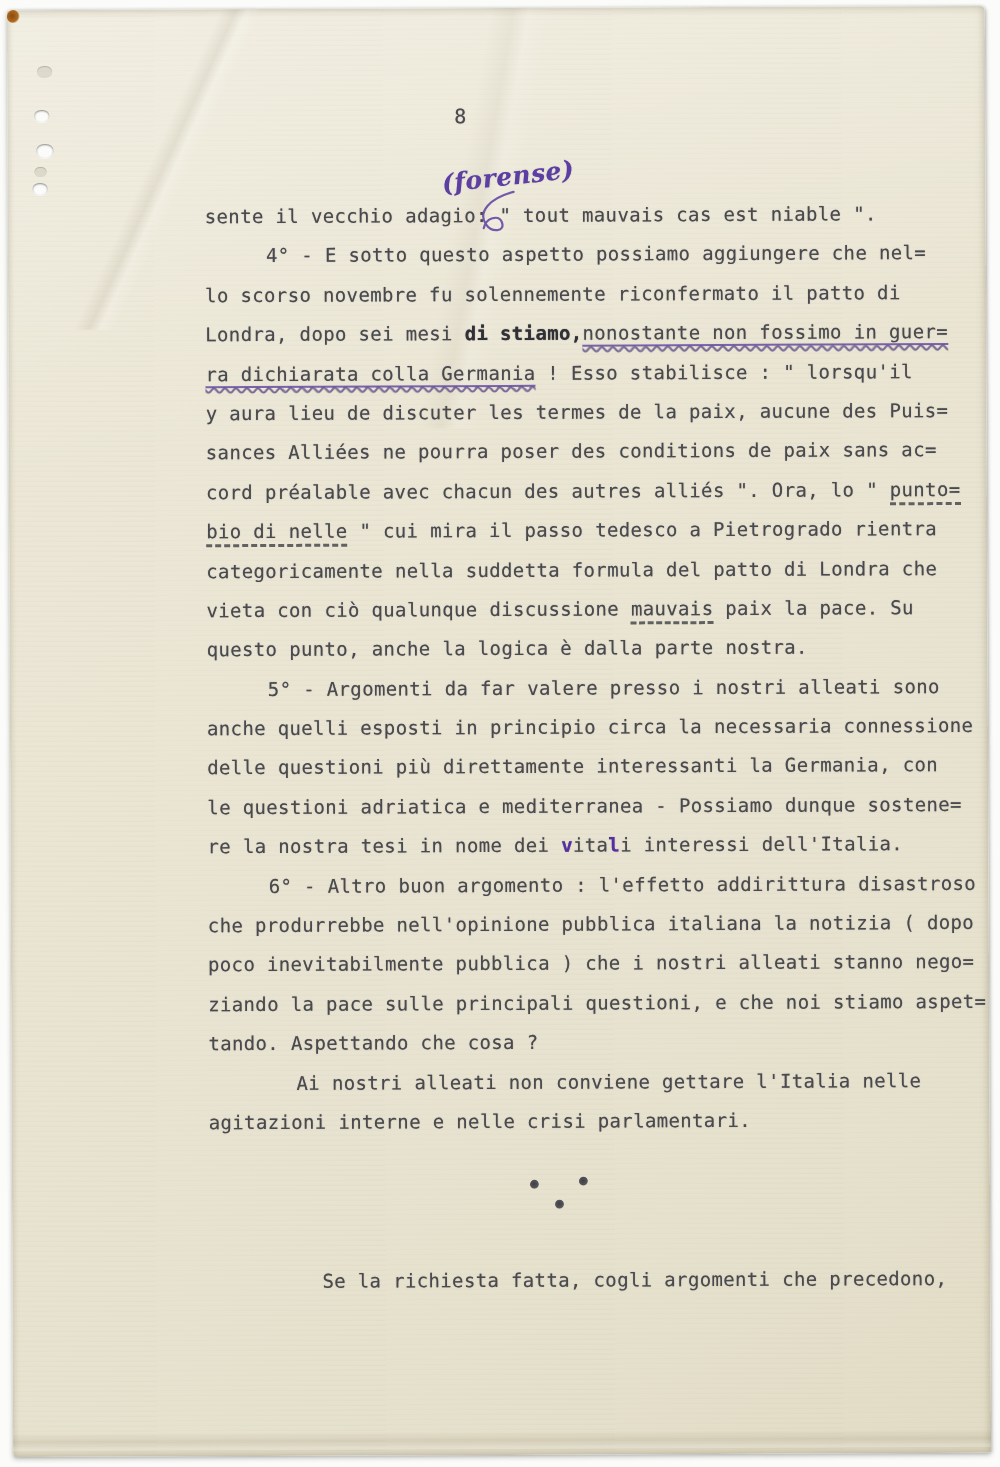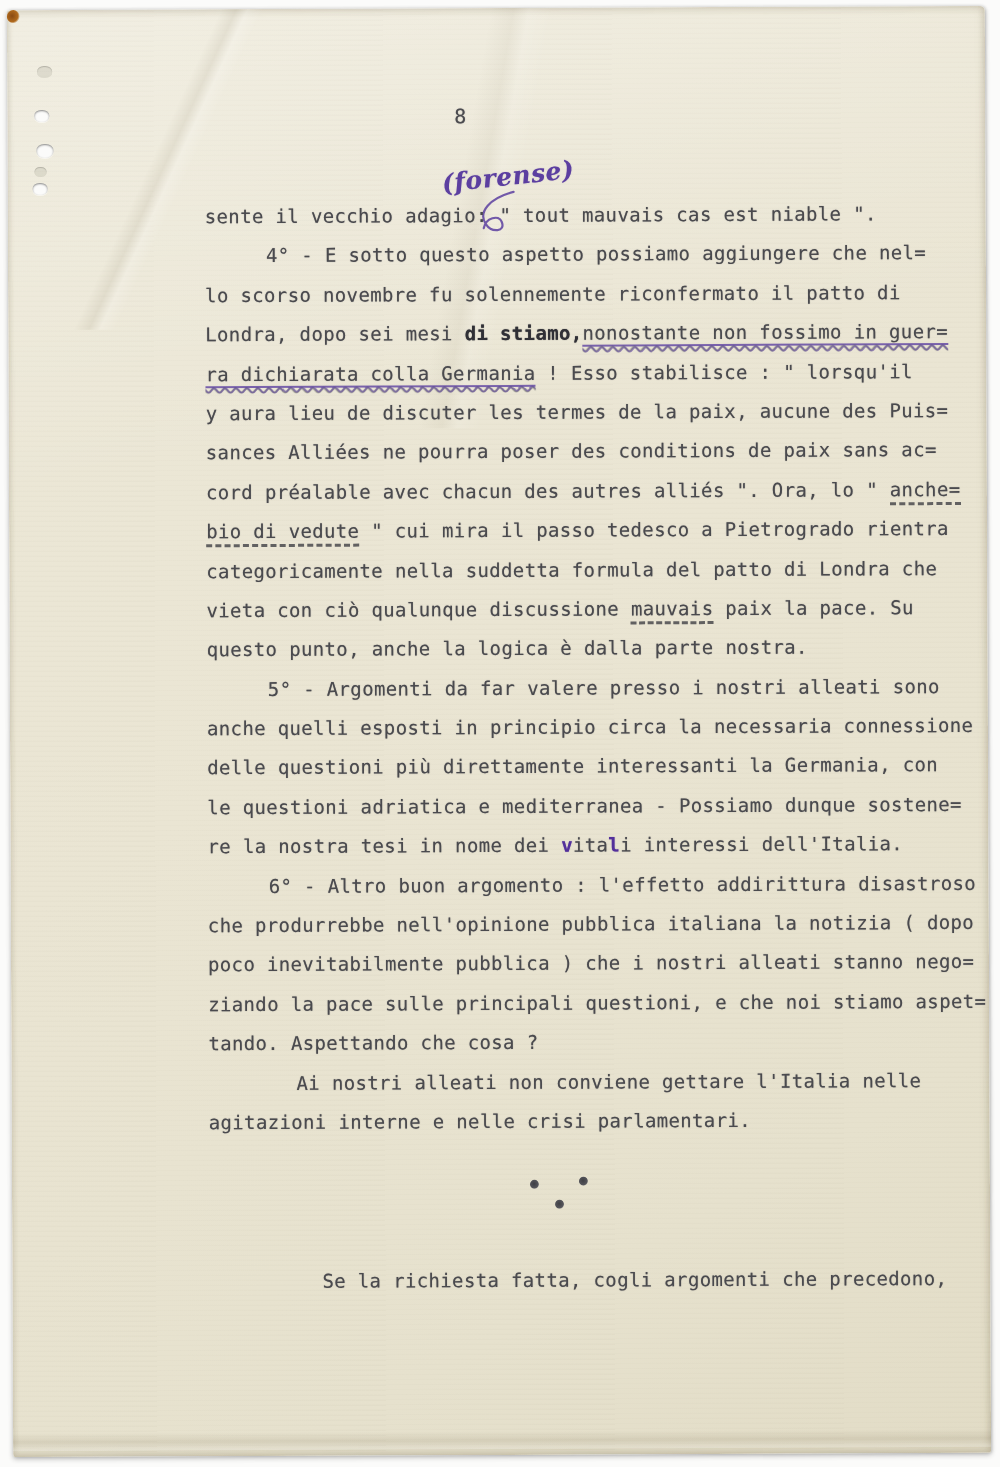--- a/index.html
+++ b/index.html
@@ -134,22 +134,22 @@
     </div>
 
     <div id="text-block">
       <div class="line">sente il vecchio adagio: " tout mauvais cas est niable ".</div>
       <div class="line ind1">4° - E sotto questo aspetto possiamo aggiungere che nel=</div>
       <div class="line">lo scorso novembre fu solennemente riconfermato il patto di</div>
       <div class="line"><span>Londra, dopo sei mesi </span><span class="overstruck">di stiamo,</span><span class="ink-underline">nonostante non fossimo in guer=</span></div>
       <div class="line"><span class="ink-underline">ra dichiarata colla Germania</span><span> ! Esso stabilisce : " lorsqu'il</span></div>
       <div class="line">y aura lieu de discuter les termes de la paix, aucune des Puis=</div>
       <div class="line">sances Alliées ne pourra poser des conditions de paix sans ac=</div>
-      <div class="line"><span>cord préalable avec chacun des autres alliés ". Ora, lo " </span><span class="dash-underline">anche=</span></div>
-      <div class="line"><span class="dash-underline">bio di vedute</span><span> " cui mira il passo tedesco a Pietrogrado rientra</span></div>
+      <div class="line"><span>cord préalable avec chacun des autres alliés ". Ora, lo " </span><span class="dash-underline">punto=</span></div>
+      <div class="line"><span class="dash-underline">bio di nelle</span><span> " cui mira il passo tedesco a Pietrogrado rientra</span></div>
       <div class="line">categoricamente nella suddetta formula del patto di Londra che</div>
       <div class="line"><span>vieta con ciò qualunque discussione </span><span class="dash-underline">mauvais</span><span> paix la pace. Su</span></div>
       <div class="line">questo punto, anche la logica è dalla parte nostra.</div>
       <div class="line ind1">5° - Argomenti da far valere presso i nostri alleati sono</div>
       <div class="line">anche quelli esposti in principio circa la necessaria connessione</div>
       <div class="line">delle questioni più direttamente interessanti la Germania, con</div>
       <div class="line">le questioni adriatica e mediterranea - Possiamo dunque sostene=</div>
       <div class="line"><span>re la nostra tesi in nome dei </span><span class="ink-letter">v</span><span>ita</span><span class="ink-letter">l</span><span>i interessi dell'Italia.</span></div>
       <div class="line ind1">6° - Altro buon argomento : l'effetto addirittura disastroso</div>
       <div class="line">che produrrebbe nell'opinione pubblica italiana la notizia ( dopo</div>

